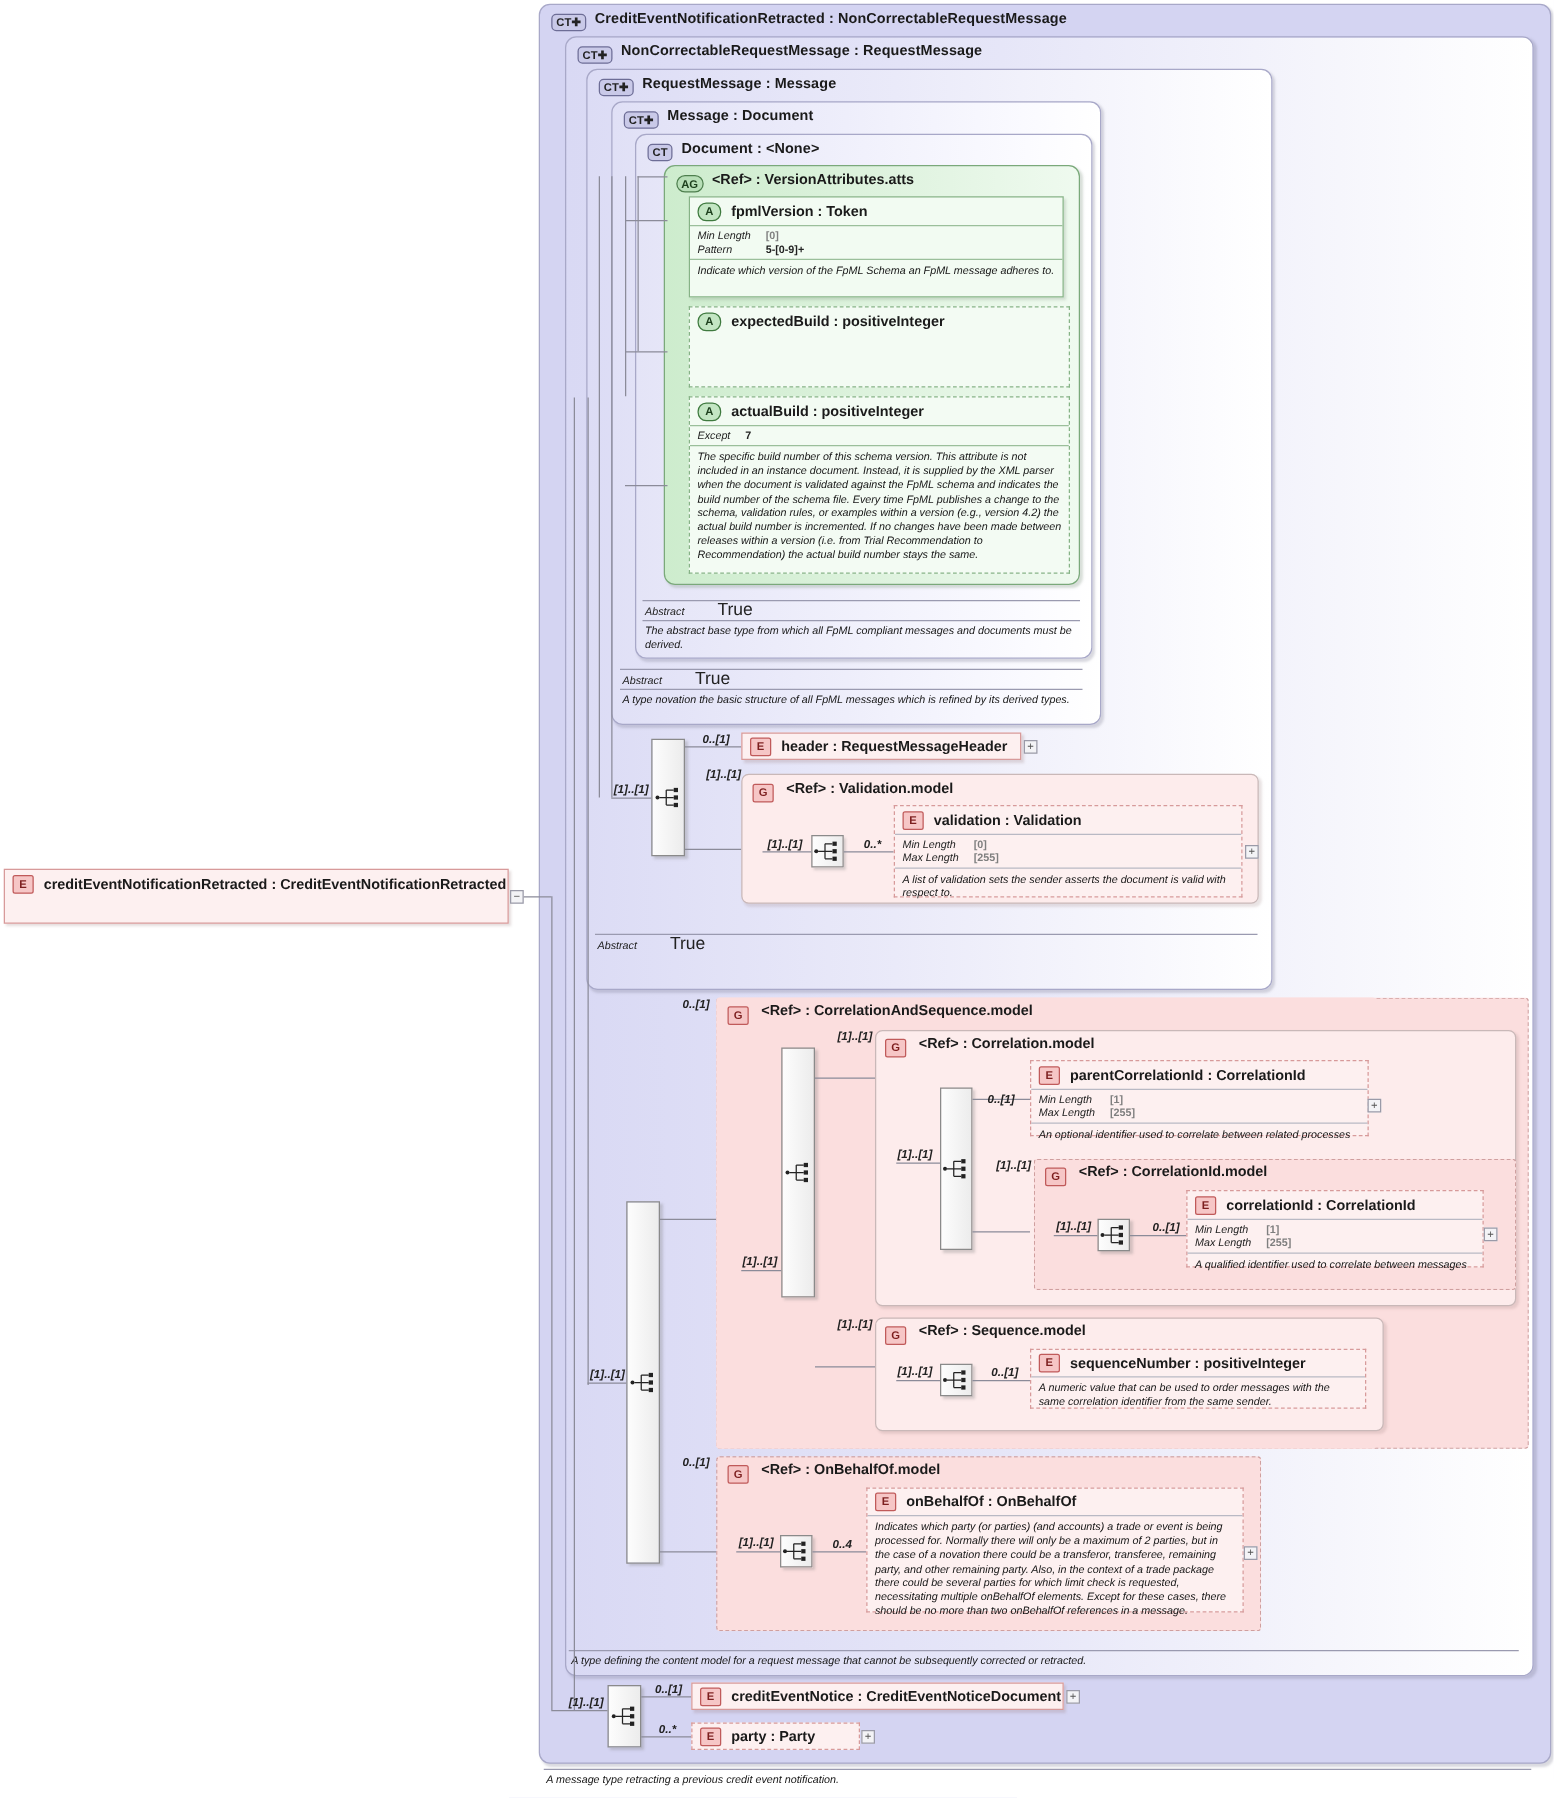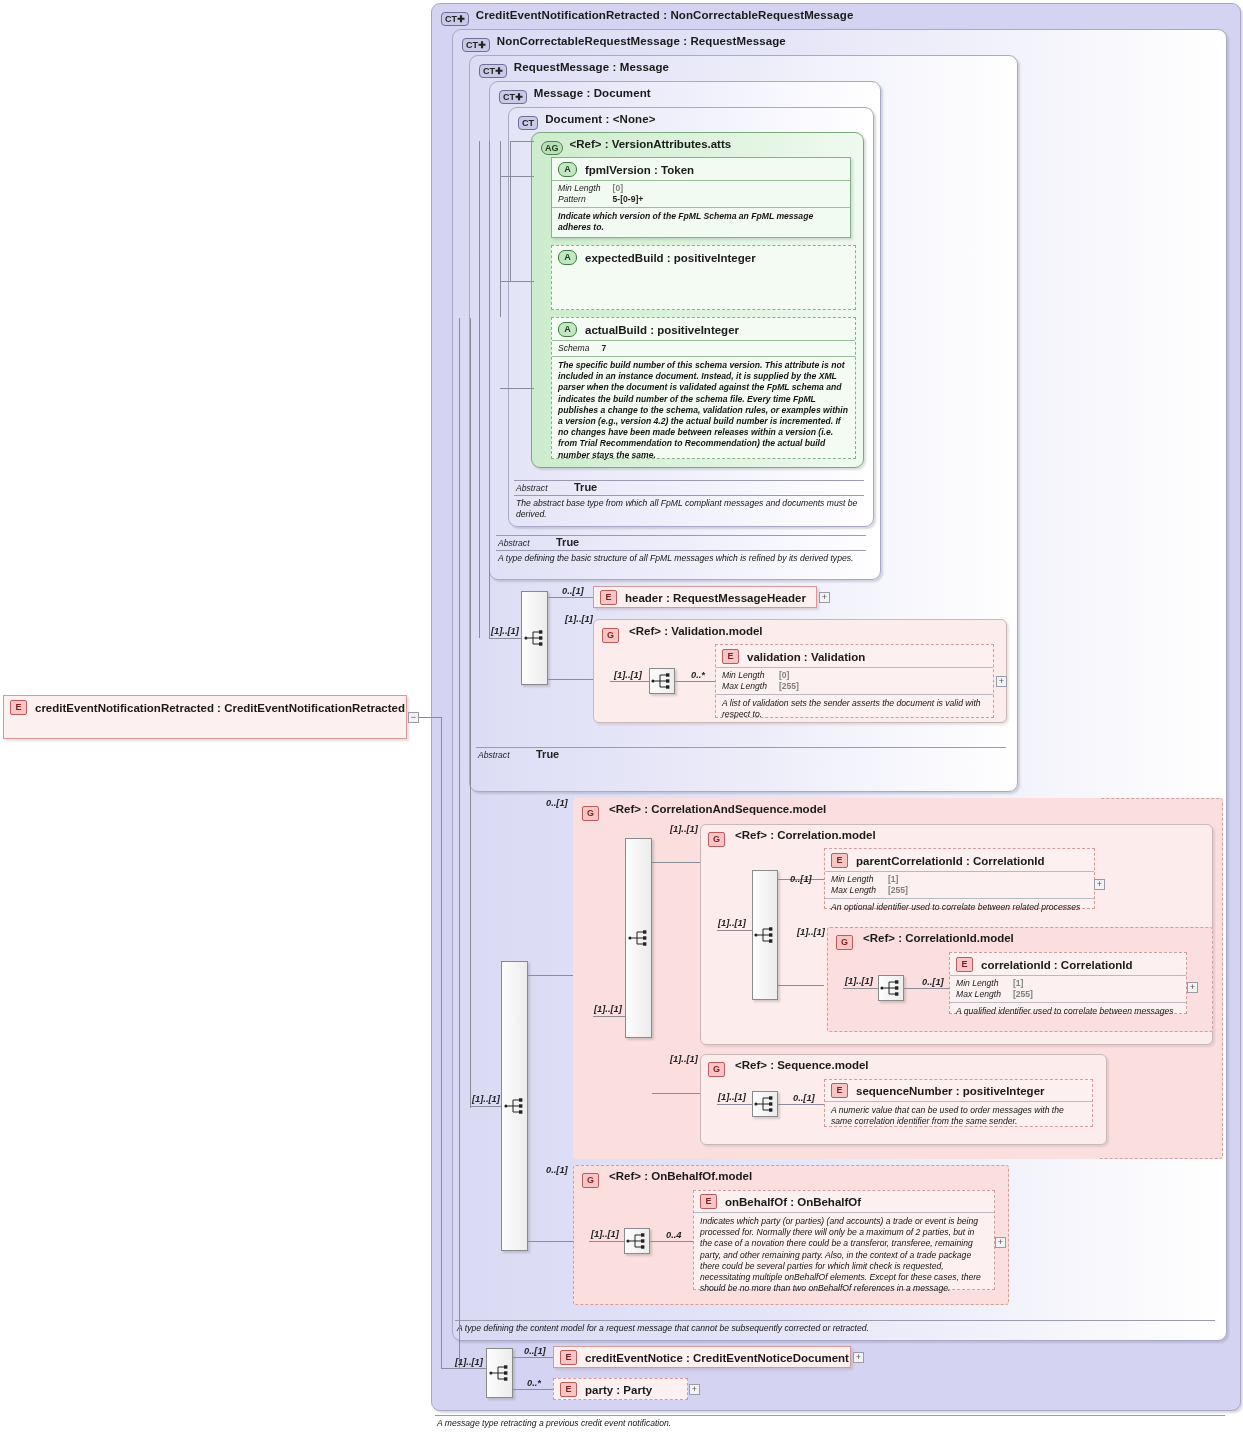--- a/index.html
+++ b/index.html
@@ -53,21 +53,21 @@
   .box .facets td{padding:0 0 0 0;font-size:8.6px;line-height:11px;}
   .box .fname{font-style:italic;color:#222;padding-right:12px !important;}
   .box .fval{color:#7f7f7f;font-weight:bold;}
   .box .fval.dark{color:#222;}
   .box .doc{border-top:1px solid #9a9ab0;padding:3px 6px 4px 6px;font-size:8.6px;line-height:11.2px;font-style:italic;color:#151515;}
 
   
   .abox{background:#f2fbf2;border:1px solid #86b386;box-shadow:2px 2px 2px rgba(120,140,120,.25);}
   .abox.opt{border:1px dashed #86b386;box-shadow:none;background:#f3fbf3;}
   .abox .facets{border-top-color:#9bbf9b;}
-  .abox .doc{border-top-color:#9bbf9b;font-weight:bold;}
+  .abox .doc{border-top-color:#9bbf9b;}
   .a-badge{
     flex:0 0 auto;border:1px solid #3f7a3f;border-radius:7px;background:#c3e6c3;
     width:17px;height:13px;line-height:12px;text-align:center;font-size:9px;font-weight:bold;color:#1d401d;margin-right:8px;
   }
 
   
   .ebox{background:#fdf0f0;border:1px solid #d79a9a;box-shadow:2px 2px 2px rgba(150,120,120,.25);}
   .ebox.opt{border:1px dashed #d79a9a;box-shadow:none;}
   .ebox .facets{border-top-color:#b9b9c4;}
   .ebox .doc{border-top-color:#b9b9c4;}
@@ -109,21 +109,21 @@
   .expander{
     position:absolute;width:11px;height:11px;box-sizing:border-box;
     border:1px solid #9a9aa8;background:#f3f3f6;
     font-size:9px;line-height:9px;text-align:center;color:#555;font-family:"Liberation Sans",sans-serif;
   }
 
   
   .annot{position:absolute;box-sizing:border-box;}
   .annot .arow{border-top:1px solid #9a9ab0;padding:1px 4px 1px 2px;font-size:8.6px;line-height:11px;}
   .annot .aname{font-style:italic;color:#222;display:inline-block;width:58px;}
-  .annot .aval{color:#222;font-weight:bold;font-size:11px;}
+  .annot .aval{color:#222;font-weight:normal;font-size:14px;}
   .annot .adoc{border-top:1px solid #9a9ab0;padding:2px 4px 2px 2px;font-size:8.6px;line-height:11.2px;font-style:italic;color:#151515;}
 </style>
 </head>
 <body>
 
 <div id="root">
 
   <div class="ctpanel ct0" style="left:431px;top:3px;width:810px;height:1408px;">
     <div class="ct-title">
       <span class="ct-badge">CT<span class="plusmark">✚</span></span><span>CreditEventNotificationRetracted : NonCorrectableRequestMessage</span>
@@ -191,41 +191,41 @@
 
   <div class="box abox opt" style="left:551px;top:317px;width:305px;height:142px;">
     <div class="bhdr">
       <span class="a-badge">A</span>
       <span class="btitle">actualBuild : positiveInteger</span>
     </div>
     <div class="facets">
       <table>
         <tbody>
             <tr>
-          <td class="fname">Schema</td>
+          <td class="fname">Except</td>
           <td class="fval dark">7</td>
         </tr>
       </tbody>
         </table>
     </div>
     <div class="doc">The specific build number of this schema version. This attribute is not included in an instance document. Instead, it is supplied by the XML parser when the document is validated against the FpML schema and indicates the build number of the schema file. Every time FpML publishes a change to the schema, validation rules, or examples within a version (e.g., version 4.2) the actual build number is incremented. If no changes have been made between releases within a version (i.e. from Trial Recommendation to Recommendation) the actual build number stays the same.</div>
   </div>
 
   <div class="annot" style="left:514px;top:480px;width:350px;">
     <div class="arow">
       <span class="aname">Abstract</span><span class="aval">True</span>
     </div>
     <div class="adoc">The abstract base type from which all FpML compliant messages and documents must be derived.</div>
   </div>
 
   <div class="annot" style="left:496px;top:535px;width:370px;">
     <div class="arow">
       <span class="aname">Abstract</span><span class="aval">True</span>
     </div>
-    <div class="adoc">A type defining the basic structure of all FpML messages which is refined by its derived types.</div>
+    <div class="adoc">A type novation the basic structure of all FpML messages which is refined by its derived types.</div>
   </div>
 
   <div class="annot" style="left:476px;top:747px;width:530px;">
     <div class="arow">
       <span class="aname">Abstract</span><span class="aval">True</span>
     </div>
   </div>
 
   <div class="annot" style="left:435px;top:1415px;width:790px;">
     <div class="adoc" style="border-top:1px solid #9a9ab0;">A message type retracting a previous credit event notification.</div>

